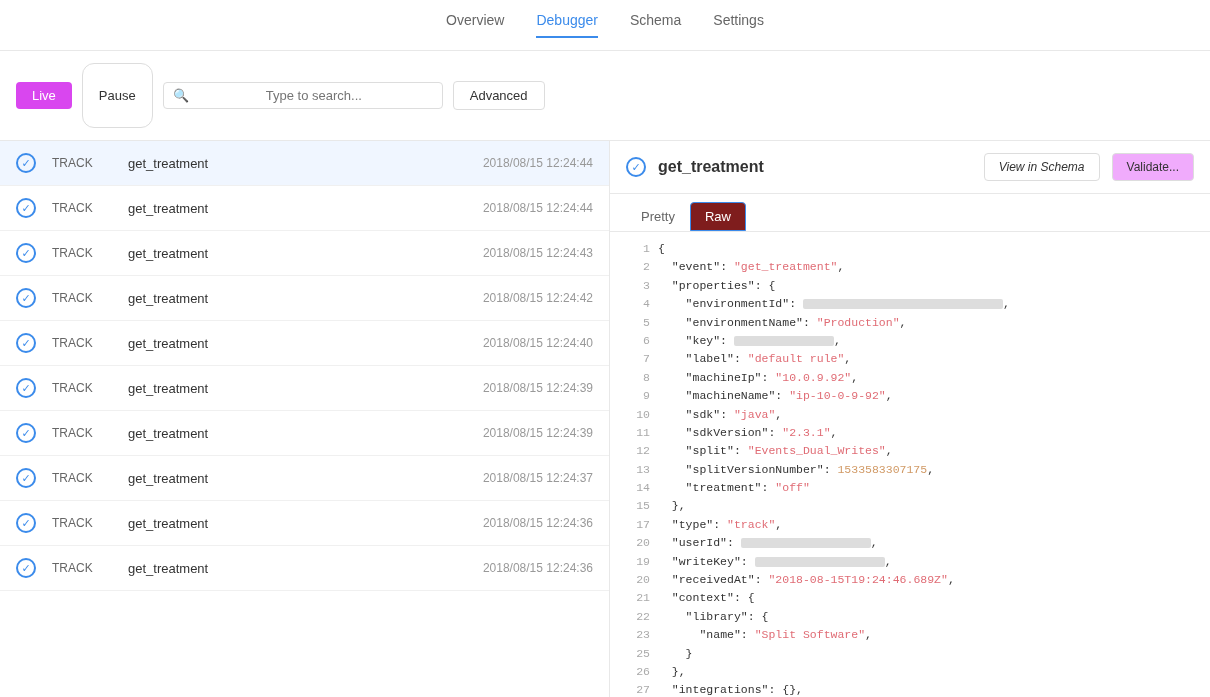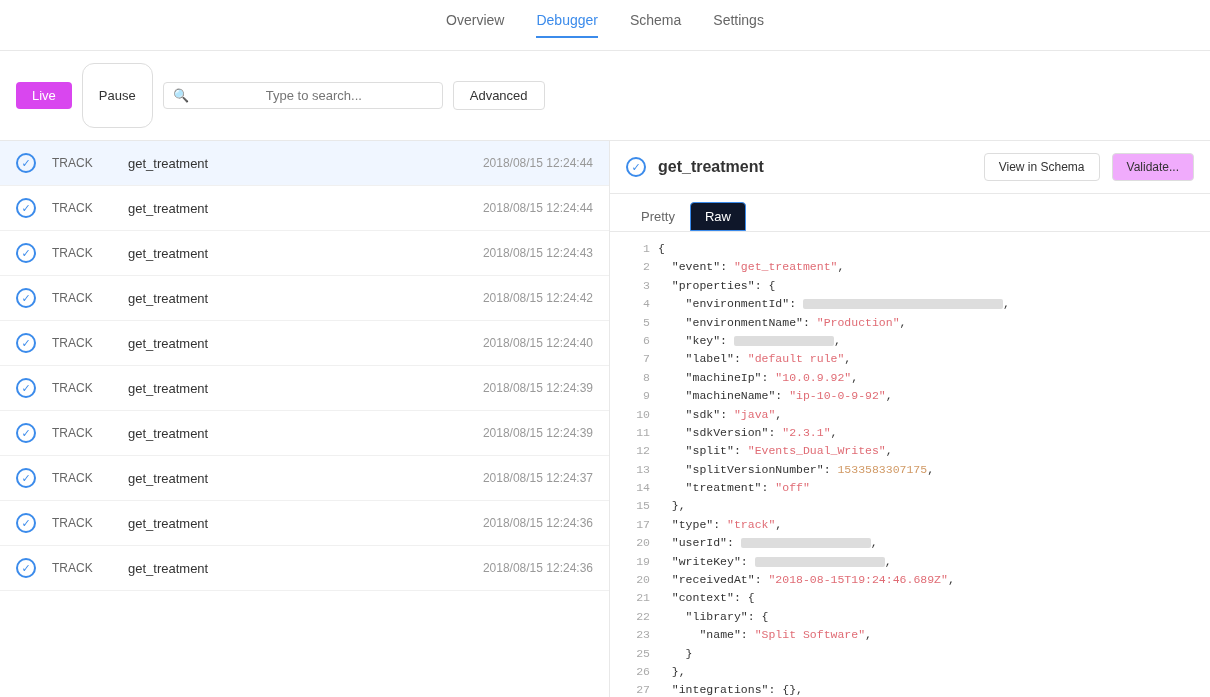--- a/index.html
+++ b/index.html
@@ -159,20 +159,21 @@
       color: #999;
     }
     .btn-view-schema {
       background: #fff;
       border: 1px solid #ddd;
       border-radius: 4px;
       padding: 6px 14px;
       font-size: 12px;
       color: #333;
       cursor: pointer;
+      font-style: italic;
     }
     .btn-validate {
       background: #f0abfc;
       border: 1px solid #ddd;
       border-radius: 4px;
       padding: 6px 14px;
       font-size: 12px;
       color: #333;
       cursor: pointer;
     }
@@ -186,21 +187,21 @@
     }
     .right-tab {
       padding: 6px 14px;
       font-size: 13px;
       color: #666;
       cursor: pointer;
       border: 1px solid transparent;
       border-radius: 4px 4px 0 0;
     }
     .right-tab.active {
-      background: #0f172a;
+      background: #7f1d1d;
       color: #fff;
       border-color: #3b8beb;
     }
 
     
     .json-content {
       flex: 1;
       overflow-y: auto;
       padding: 8px 16px;
       font-family: 'Menlo', 'Monaco', 'Courier New', monospace;

